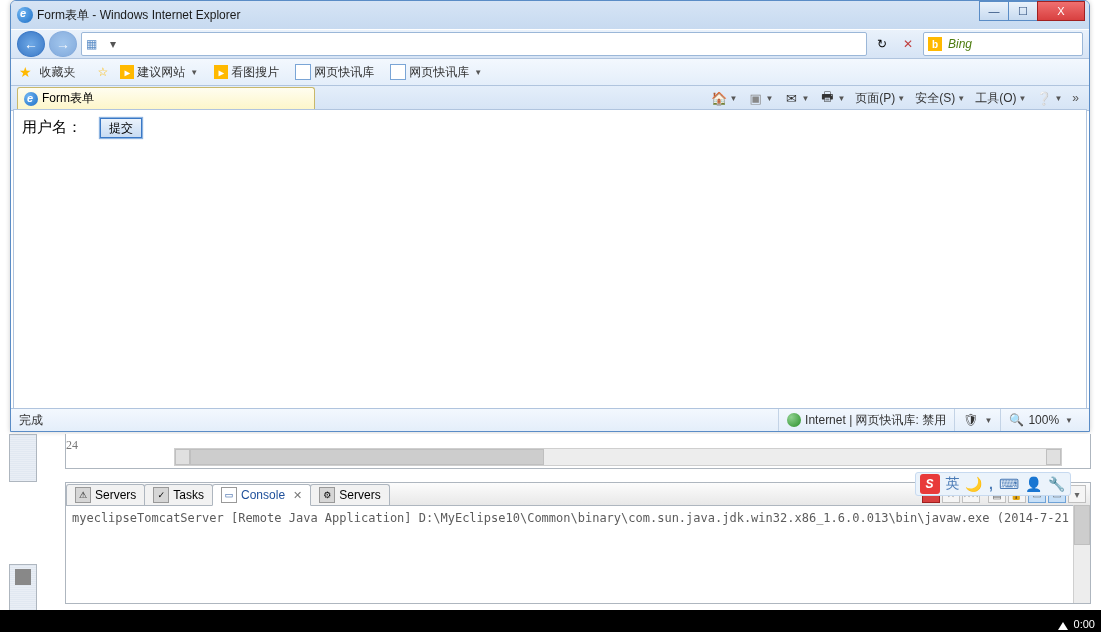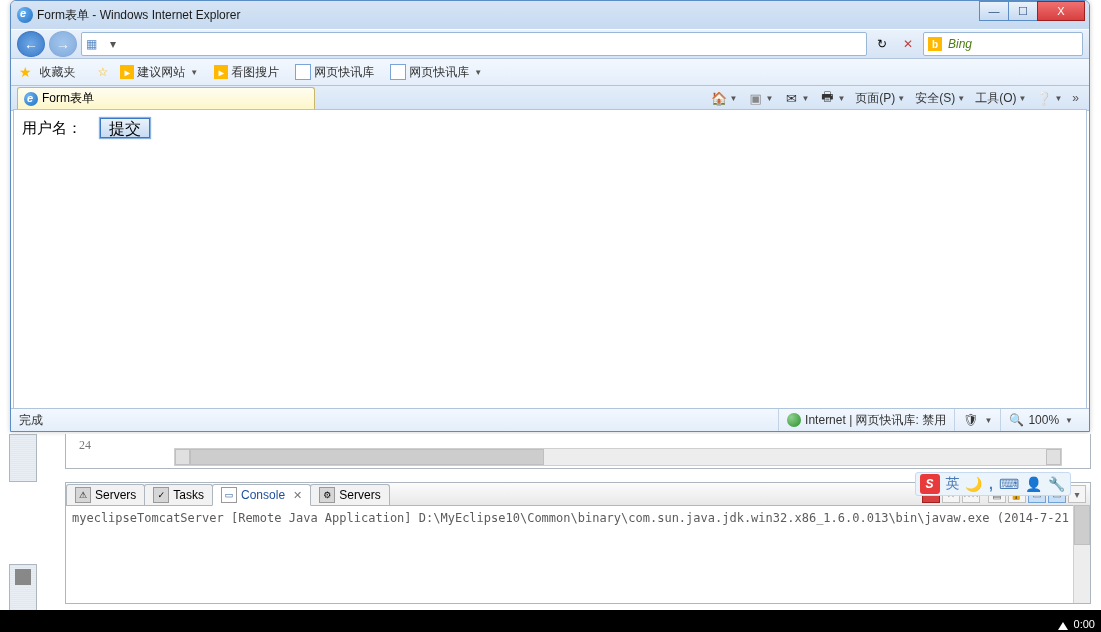--- a/index.html
+++ b/index.html
@@ -39,38 +39,38 @@
   .ie-tabbar { height:24px; background:linear-gradient(#E4EEFA,#D6E4F5); border-bottom:1px solid #B0C4DE; display:flex; align-items:center; padding:0 6px; position:relative;}
   .ie-tab { height:22px; background:linear-gradient(#FFFDF0,#FDF6C8); border:1px solid #C9B86A; border-bottom:none; border-radius:3px 3px 0 0; display:flex; align-items:center; padding:0 30px 0 6px; gap:4px; font-size:12px; min-width:260px;}
   .ie-tab .ie-logo { width:14px; height:14px;}
   .ie-cmds { position:absolute; right:6px; display:flex; align-items:center; gap:2px; font-size:12px; color:#333;}
   .cmd { display:flex; align-items:center; gap:2px; padding:2px 4px;}
   .cmd .drop-tri { margin:0;}
   .cmd .ico { width:16px; text-align:center; font-size:13px;}
   .chev-exp { font-size:12px; color:#555; padding:0 4px;}
 
   .ie-content { position:absolute; top:108px; bottom:22px; left:2px; right:2px; background:#fff; border:1px solid #B0C4DE; padding:8px; font-family:SimSun, sans-serif; font-size:15px;}
-  .form-row { display:flex; align-items:center; gap:4px;}
+  .form-row { display:flex; gap:4px;}
   .form-row input[type=text] { width:150px; height:18px; border:1px solid #7F9DB9; font-size:13px; padding:0 2px; font-family:SimSun;}
-  .form-row .submit-btn { height:20px; padding:0 8px; border:1px solid #3A78C6; background:linear-gradient(#EAF2FB,#C7DBF2); font-size:16px; box-shadow:0 0 1px 1px #8CB3E0; margin-left:14px;}
+  .form-row .submit-btn { height:20px; padding:0 8px; border:1px solid #3A78C6; background:linear-gradient(#EAF2FB,#C7DBF2); font-size:12px; box-shadow:0 0 1px 1px #8CB3E0; margin-left:14px;}
   .caret-img { position:absolute; left:75px; top:5px; font-family:serif; font-size:16px; color:#000;}
 
   .ie-status { position:absolute; bottom:0; left:0; right:0; height:22px; background:linear-gradient(#F3F8FE,#E4EEFA); border-top:1px solid #B0C4DE; display:flex; align-items:center; font-size:12px; color:#333; padding:0 8px;}
   .ie-status .spacer { flex:1;}
   .status-seg { display:flex; align-items:center; gap:4px; padding:0 8px; border-left:1px solid #c3d3e6; height:100%;}
   .globe { width:14px; height:14px; border-radius:50%; background:radial-gradient(circle at 30% 30%, #8FD18F, #2A8F2A);}
   
   .ie-logo { display:inline-block; border-radius:50%; background:radial-gradient(circle at 30% 30%, #6FB5F2, #1E6FC6); position:relative;}
   .ie-logo::after {content:"e"; color:#fff; font-weight:bold; font-size:11px; position:absolute; top:0; left:3px; font-style:italic;}
 
   
   .eclipse { position:absolute; left:0; top:434px; right:0; bottom:0;}
   .sidebar-stub { position:absolute; left:9px; top:0; width:26px; height:46px; border:1px solid #AEB6BF; background:#ECEFF1;}
   .editor-stub { position:absolute; left:65px; top:0; right:10px; height:34px; border-left:1px solid #AEB6BF; border-right:1px solid #AEB6BF; border-bottom:1px solid #AEB6BF; background:#fff;}
-  .lineno { position:absolute; left:0; top:4px; width:38px; text-align:center; color:#787878; background:#fff; padding-right:6px; font-family:Consolas;}
+  .lineno { position:absolute; left:0; top:4px; width:38px; text-align:left; color:#787878; background:#fff; padding-right:6px; font-family:Consolas;}
   .hscroll { position:absolute; left:108px; right:28px; bottom:2px; height:16px; background:#EDEDED; border:1px solid #CFCFCF; display:flex; align-items:center;}
   .hscroll::before, .hscroll::after {content:""; width:15px; height:100%; background:#E0E0E0; border:1px solid #BFBFBF; box-sizing:border-box;}
   .hscroll .thumb {content:""; width:40%; height:100%; background:#CDCDCD; border:1px solid #BFBFBF; box-sizing:border-box; margin:0 auto 0 0;}
 
   .tabs-panel { position:absolute; left:65px; top:48px; right:10px; bottom:28px; border:1px solid #AEB6BF; background:#fff;}
   .tabs-hdr { height:22px; background:linear-gradient(#fcfcfc,#e8e8e8); border-bottom:1px solid #AEB6BF; display:flex; align-items:flex-end; position:relative;}
   .etab { height:20px; display:flex; align-items:center; gap:4px; padding:0 8px; border:1px solid #AEB6BF; border-bottom:none; background:#F2F2F2; margin-right:-1px; border-radius:3px 3px 0 0; font-size:12px;}
   .etab.active { background:#fff; border-bottom:1px solid #fff; margin-bottom:-1px; color:#1E4F9A; font-weight:normal;}
   .etab .eico { width:14px; height:14px; background:#D6D6D6; border:1px solid #999; font-size:9px; display:flex; align-items:center; justify-content:center;}
   .etab .close-x { color:#777; font-size:11px; margin-left:4px;}

